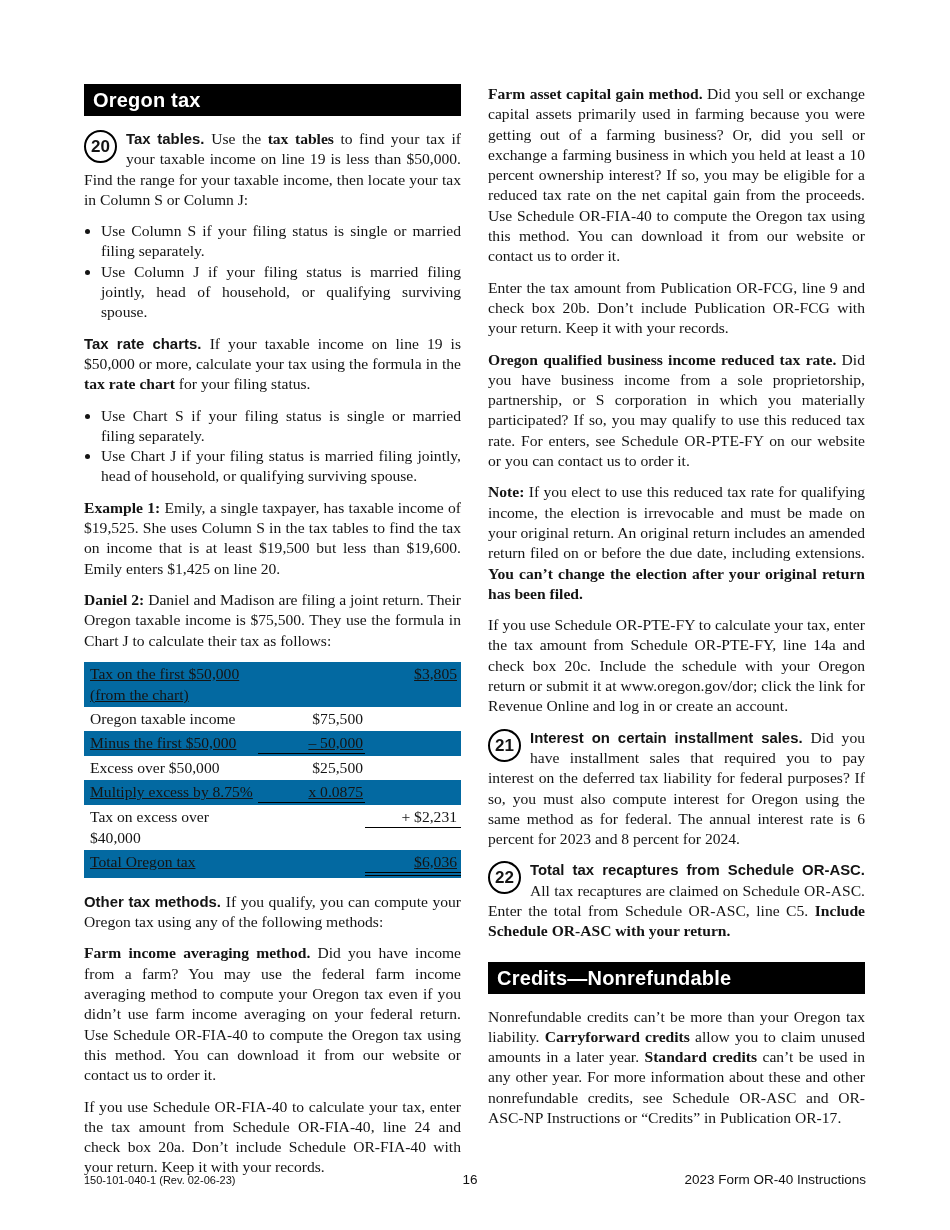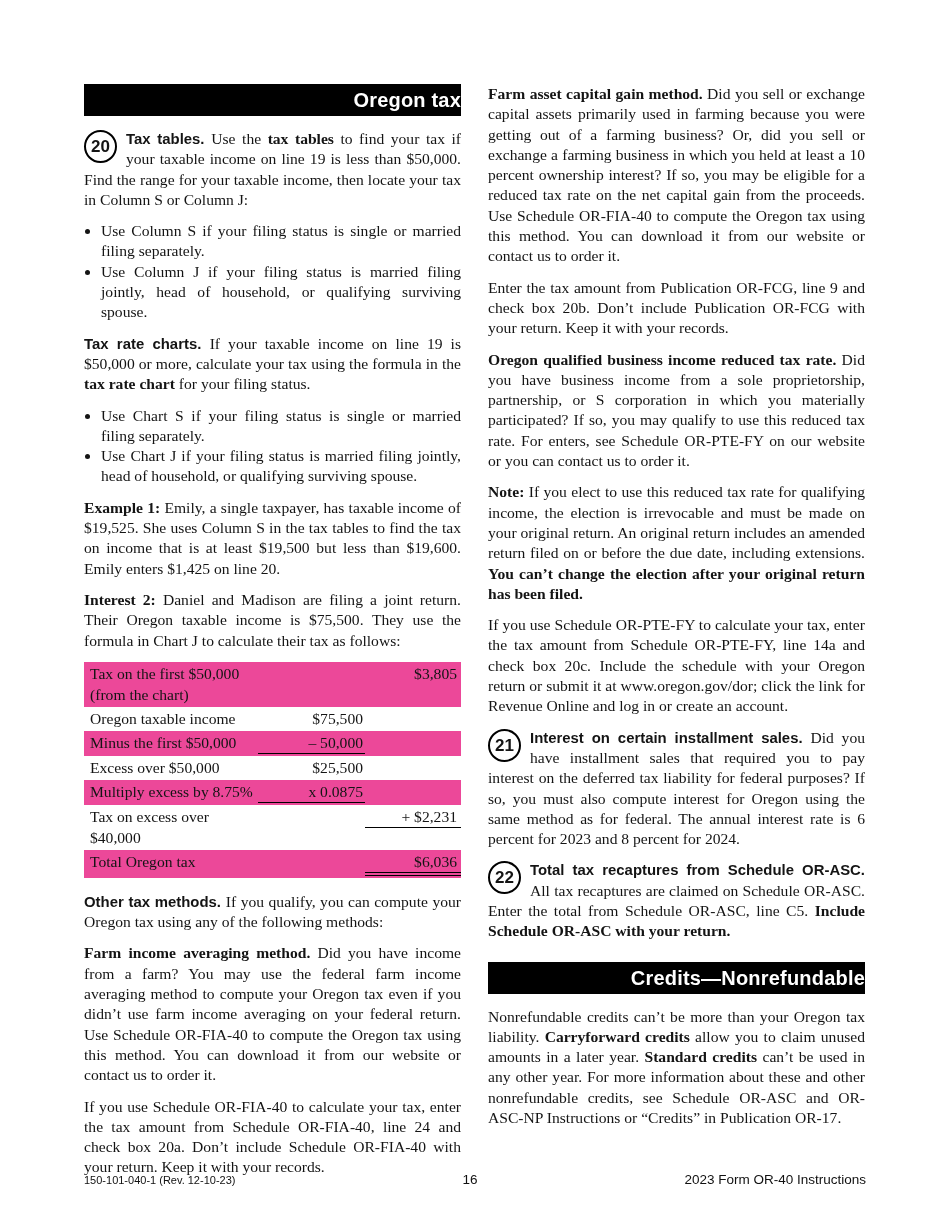--- a/index.html
+++ b/index.html
@@ -5,38 +5,38 @@
   html,body{margin:0;padding:0;background:#fff;}
   .page{
     position:relative;width:950px;height:1230px;background:#ffffff;
     font-family:"Liberation Serif", serif;color:#141414;overflow:hidden;
   }
   .content{position:absolute;left:84px;top:84px;width:782px;display:flex;gap:27px;}
   .col{width:377px;}
   .bar{
     background:#000;color:#fff;height:32px;line-height:32px;
     font-family:"Liberation Sans", sans-serif;font-weight:700;font-size:20px;
-    padding-left:9px;margin:0 0 13px 0;letter-spacing:.2px;text-align:right;
+    padding-left:9px;margin:0 0 13px 0;letter-spacing:.2px;
   }
   .bar.credits{margin-top:20px;}
   p.para{margin:0 0 11px 0;font-size:15.6px;line-height:20.3px;text-align:justify;}
   .seg-n{font-weight:400;}
   .seg-b{font-weight:700;}
   .seg-lead{font-family:"Liberation Sans", sans-serif;font-weight:700;font-size:14.9px;}
   .badge{
     float:left;width:29px;height:29px;border:2.5px solid #000;border-radius:50%;
     text-align:center;font-family:"Liberation Sans", sans-serif;font-weight:700;
     font-size:17px;line-height:29px;margin:1px 9px 5px 0;background:#fff;
   }
   ul.bullets{margin:0 0 11px 0;padding:0 0 0 17px;}
   ul.bullets li{font-size:15.6px;line-height:20.3px;text-align:justify;margin:0;}
   
   .extable{margin:5px 0 14px 0;font-size:15.6px;}
   .trow{display:flex;align-items:flex-start;padding:1px 0 2px 0;min-height:21px;}
-  .trow.shaded{background:#ec4899;}
+  .trow.shaded{background:#0369a1;text-decoration:underline;}
   .tlabel{flex:1;padding-left:6px;line-height:21px;}
   .tlabel .l2{display:block;}
   .tmid{width:105px;text-align:right;line-height:21px;padding-right:2px;}
   .tright{width:92px;text-align:right;padding-right:4px;line-height:21px;}
   .u{border-bottom:1.5px solid #000;}
   .uu{border-bottom:4px double #000;}
   
   .footer{
     position:absolute;left:84px;width:782px;top:1172px;display:flex;align-items:baseline;
     font-family:"Liberation Sans", sans-serif;color:#111;
@@ -66,21 +66,21 @@
       </ul>
 
       <p class="para"><span class="seg-lead">Tax rate charts. </span><span class="seg-n">If your taxable income on line 19 is $50,000 or more, calculate your tax using the formula in the </span><span class="seg-b">tax rate chart</span><span class="seg-n"> for your filing status.</span></p>
 
       <ul class="bullets">
         <li>Use Chart S if your filing status is single or married filing separately.</li>
         <li>Use Chart J if your filing status is married filing jointly, head of household, or qualifying surviving spouse.</li>
       </ul>
 
       <p class="para"><span class="seg-b">Example 1: </span><span class="seg-n">Emily, a single taxpayer, has taxable income of $19,525. She uses Column S in the tax tables to find the tax on income that is at least $19,500 but less than $19,600. Emily enters $1,425 on line 20.</span></p>
-      <p class="para"><span class="seg-b">Interest 2: </span><span class="seg-n">Daniel and Madison are filing a joint return. Their Oregon taxable income is $75,500. They use the formula in Chart J to calculate their tax as follows:</span></p>
+      <p class="para"><span class="seg-b">Daniel 2: </span><span class="seg-n">Daniel and Madison are filing a joint return. Their Oregon taxable income is $75,500. They use the formula in Chart J to calculate their tax as follows:</span></p>
 
       <div class="extable">
         <div class="trow shaded">
           <div class="tlabel">
             <span>Tax on the first $50,000</span>
             <span class="l2">(from the chart)</span>
           </div>
           <div class="tmid"></div>
           <div class="tright">$3,805</div>
         </div>
@@ -138,17 +138,17 @@
 
       <div class="bar credits">
         <span>Credits—Nonrefundable</span>
       </div>
 
       <p class="para"><span class="seg-n">Nonrefundable credits can’t be more than your Oregon tax liability. </span><span class="seg-b">Carryforward credits</span><span class="seg-n"> allow you to claim unused amounts in a later year. </span><span class="seg-b">Standard credits</span><span class="seg-n"> can’t be used in any other year. For more information about these and other nonrefundable credits, see Schedule OR-ASC and OR-ASC-NP Instructions or “Credits” in Publication OR-17.</span></p>
     </div>
   </div>
 
   <div class="footer">
-    <div class="f-left">150-101-040-1 (Rev. 12-10-23)</div>
+    <div class="f-left">150-101-040-1 (Rev. 02-06-23)</div>
     <div class="f-center">16</div>
     <div class="f-right">2023 Form OR-40 Instructions</div>
   </div>
 </div>
 
 </body></html>

